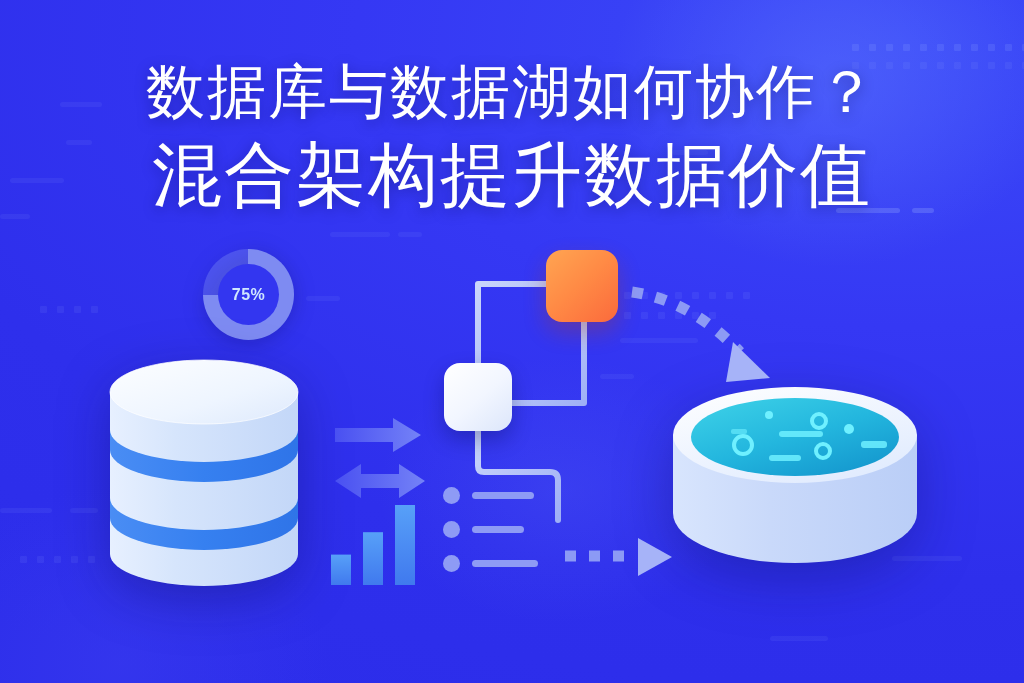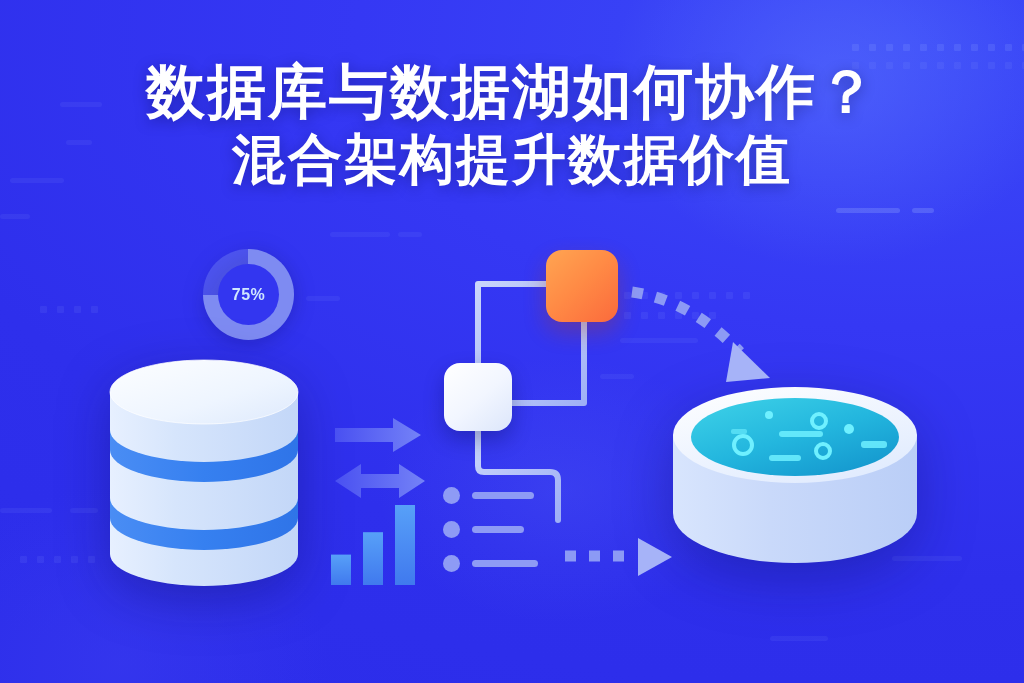--- a/index.html
+++ b/index.html
@@ -67,28 +67,28 @@
   
   .title-block {
     position: absolute;
     left: 0; right: 0;
     top: 58px;
     text-align: center;
     z-index: 8;
   }
   .title-line {
     color: #FFFFFF;
-    font-weight: 700;
+    font-weight: 400;
     letter-spacing: 2px;
     line-height: 1.18;
     text-shadow: 0 3px 14px rgba(10,12,90,.40);
     white-space: nowrap;
   }
   .title-line.l1 { font-size: 59px; }
-  .title-line.l2 { font-size: 54px; }
+  .title-line.l2 { font-size: 70px; margin-top: 6px; }
 
   
   .gauge {
     position: absolute;
     left: 203px; top: 249px;
     width: 91px; height: 91px;
     border-radius: 50%;
     background:
       conic-gradient(from 0deg,
         #7E8BF2 0deg 270deg,

